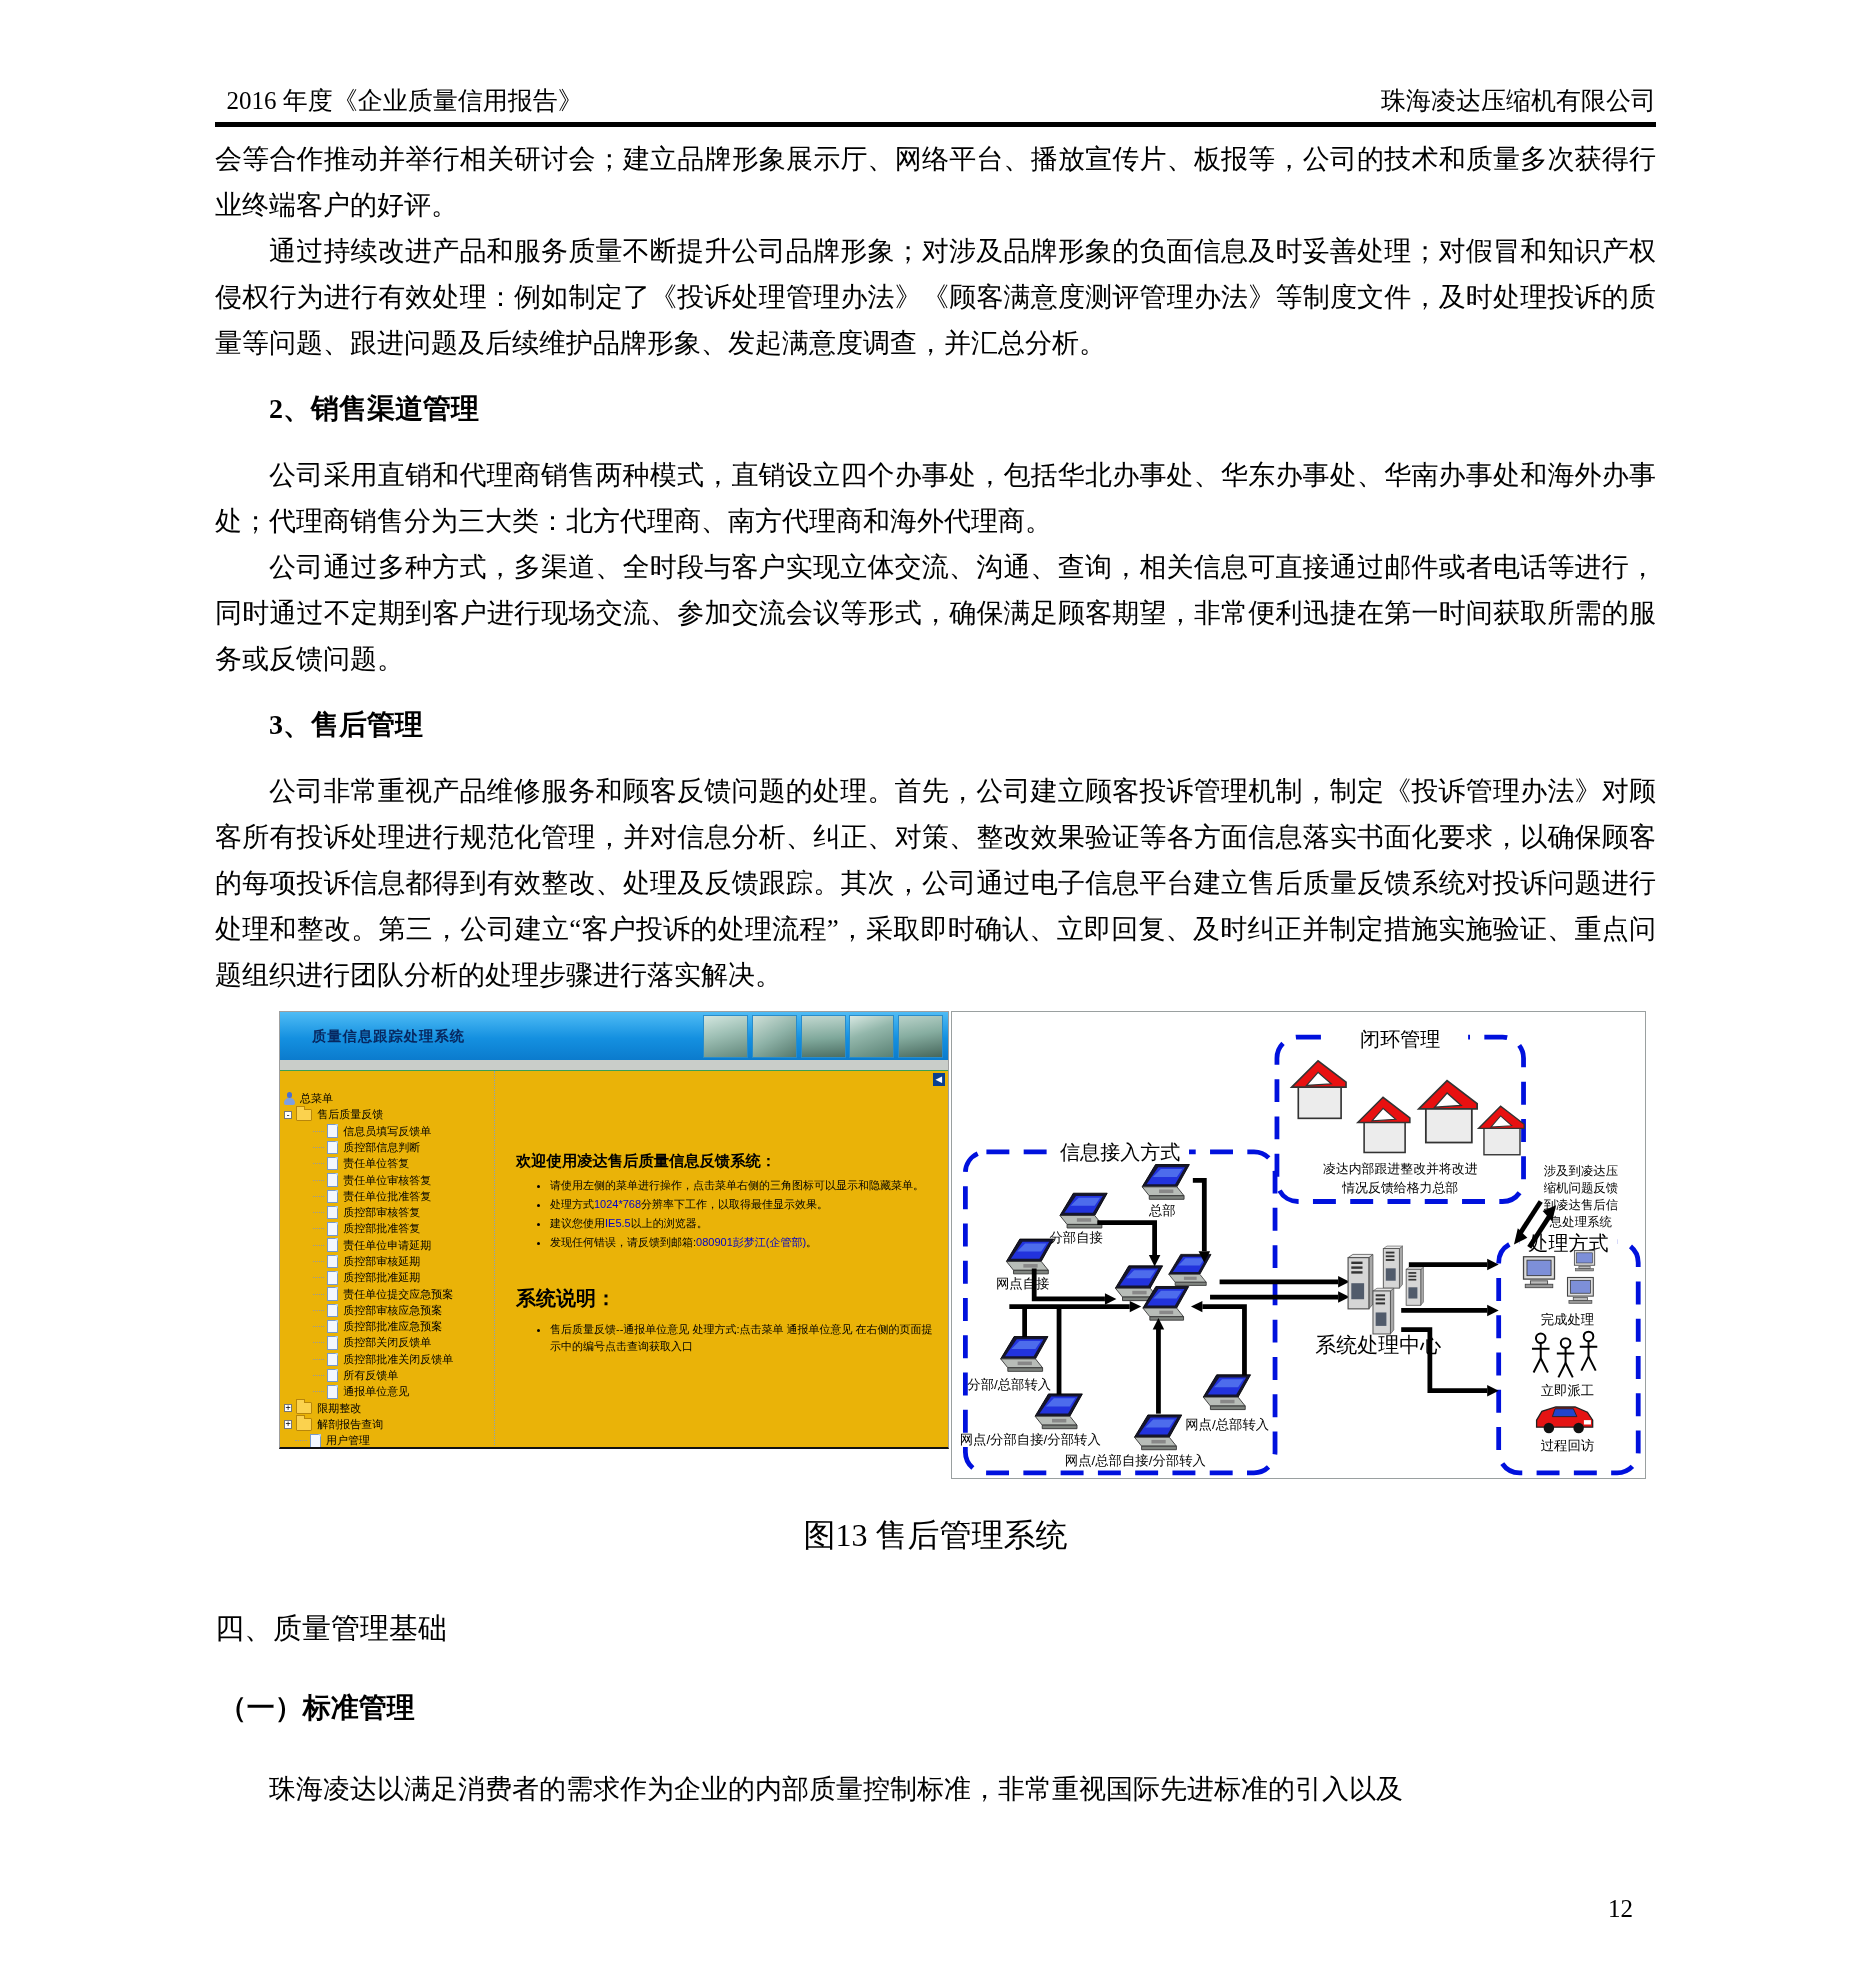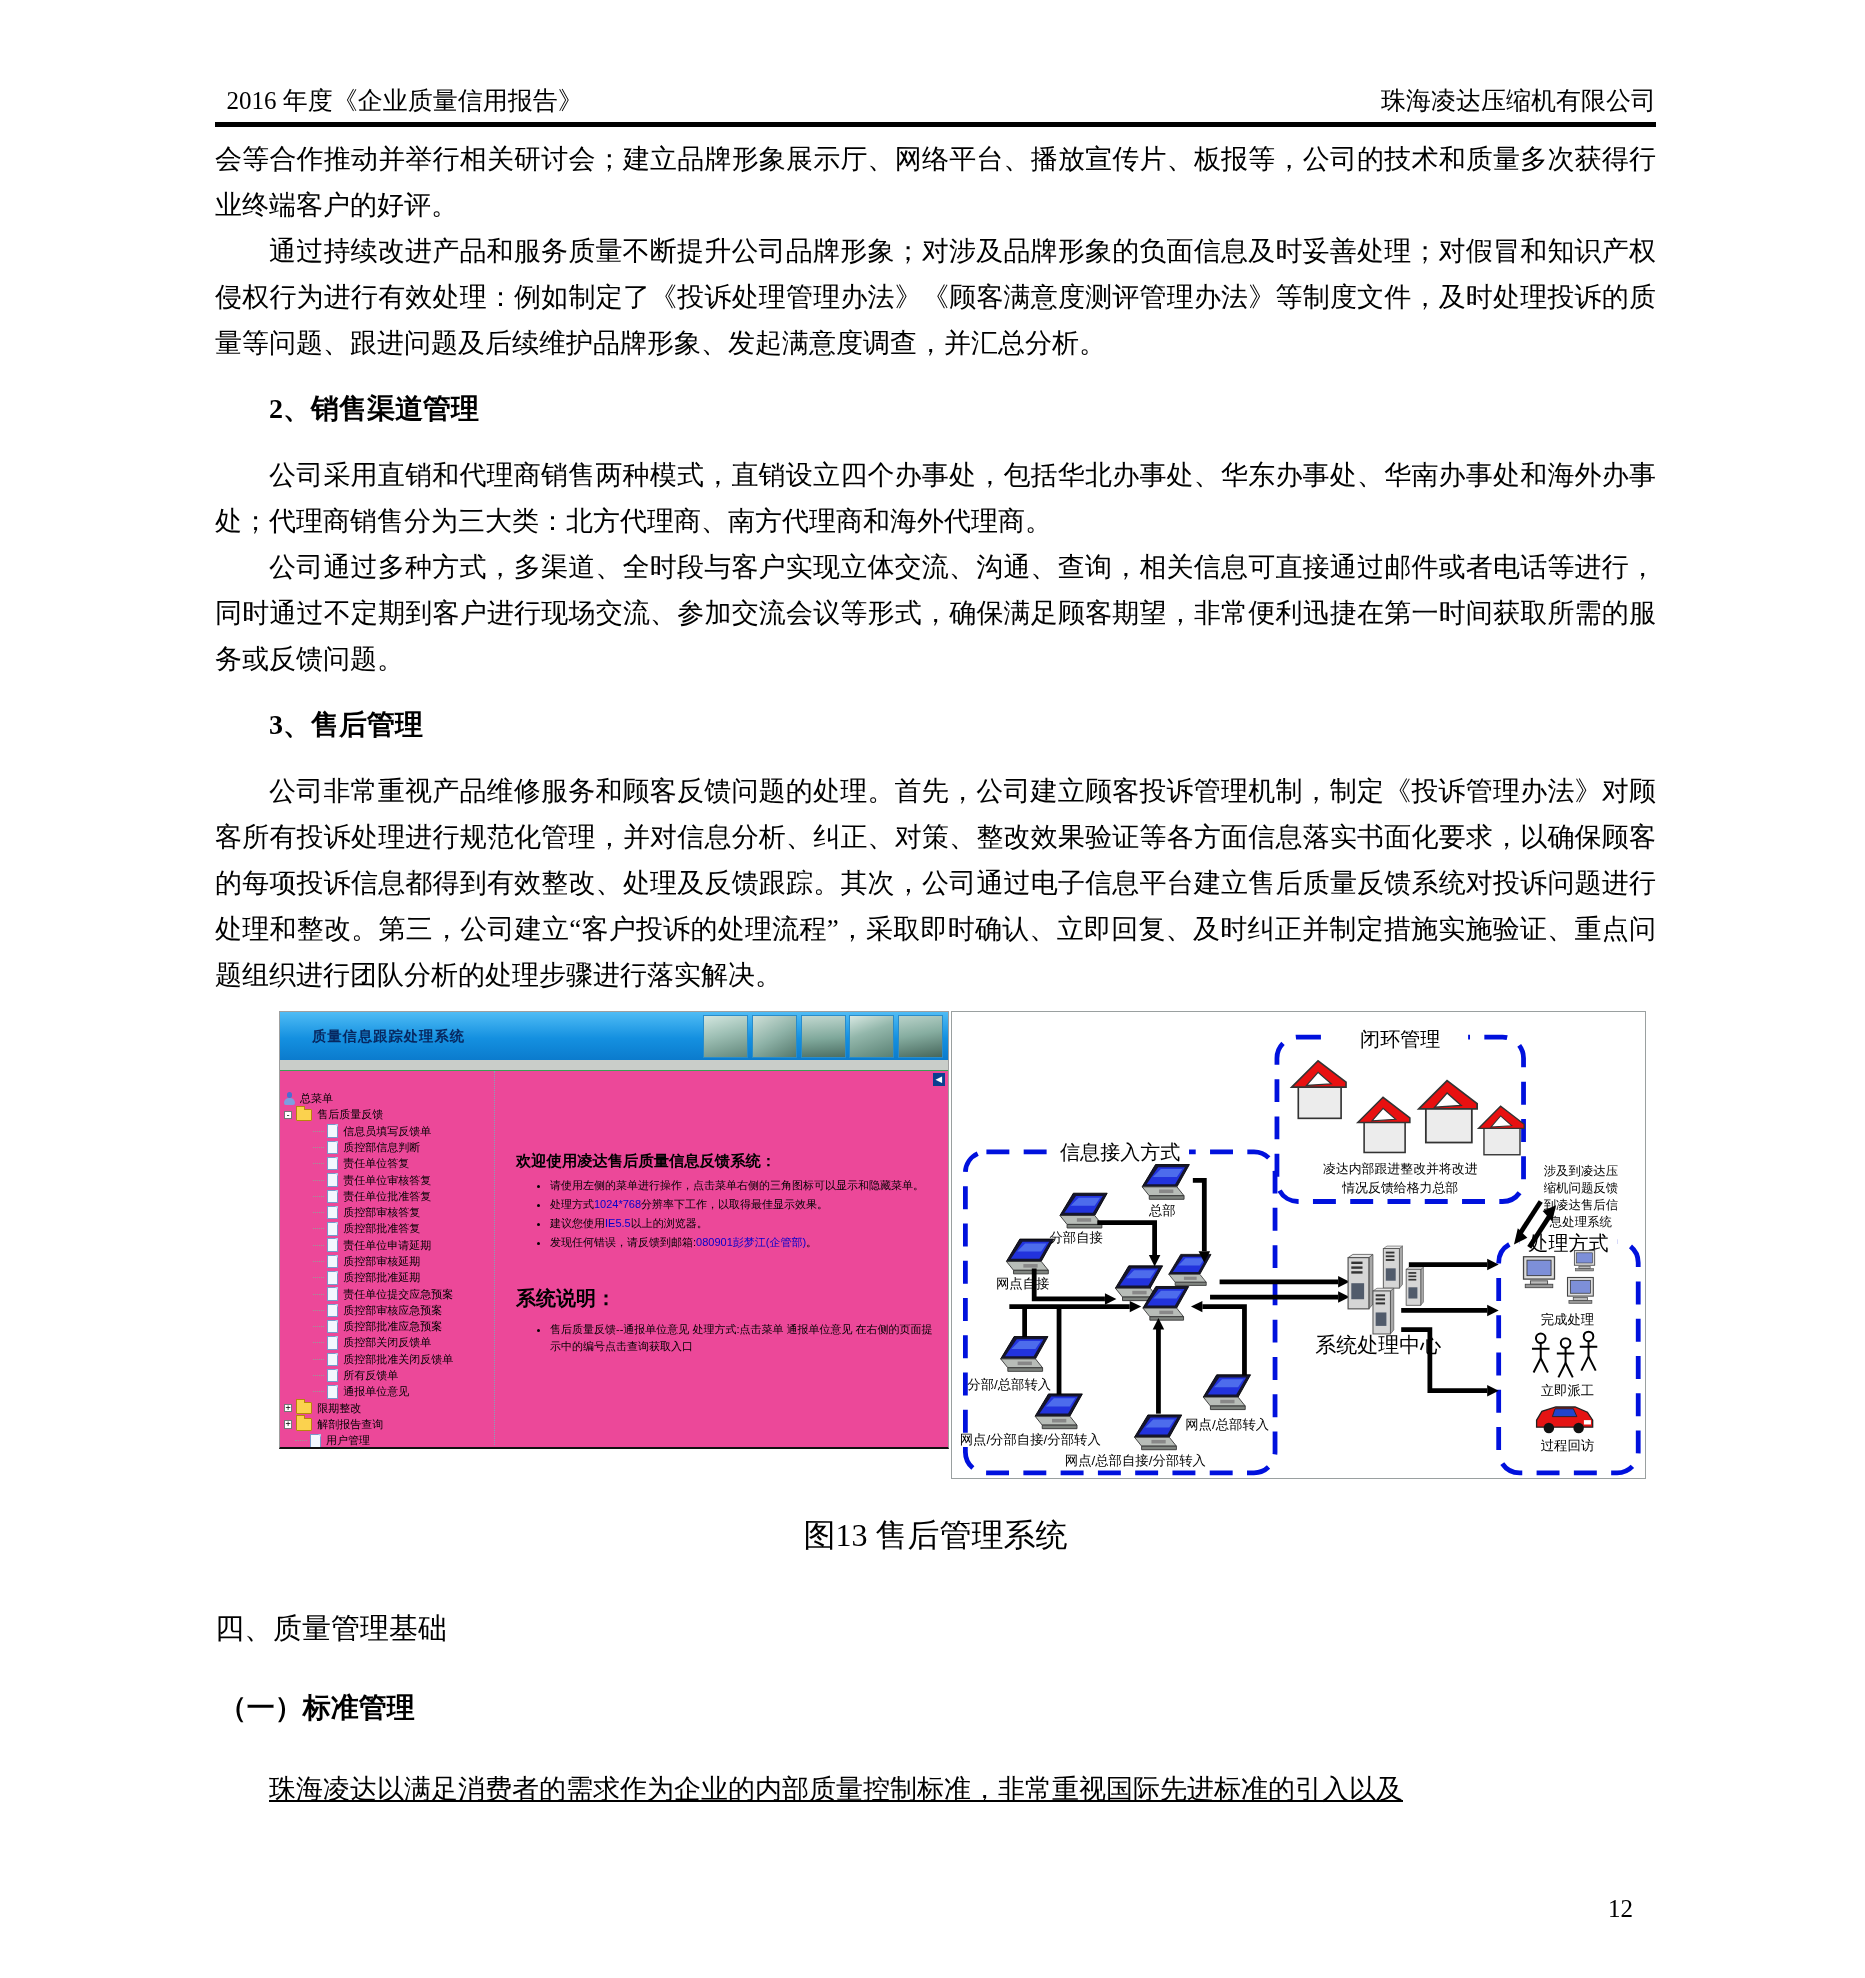--- a/index.html
+++ b/index.html
@@ -10,29 +10,29 @@
   .doc-header{position:absolute;left:215px;top:84px;width:1441px;display:flex;
       justify-content:space-between;font-size:25px;}
   .doc-header .hl{padding-left:11.5px;}
   .head-rule{position:absolute;left:215px;top:122px;width:1441px;height:4.8px;background:#000;}
   .content{position:absolute;left:215px;top:136px;width:1441px;}
   .content p{font-size:27px;line-height:46px;text-align:justify;margin:0;}
   .ind{text-indent:54px;}
   .sec-h{font-size:28px;font-weight:bold;margin:21px 0 21px 54px;line-height:44px;}
   .h-major{font-size:29px;font-weight:normal;margin:48px 0 0 0;line-height:44px;}
   .h-minor{font-size:28px;font-weight:bold;margin:36px 0 0 3.8px;line-height:44px;}
-  .p-last{margin-top:36px !important;text-decoration:underline;}
+  .p-last{margin-top:36px !important;}
   .caption{text-align:center;font-size:32px;margin-top:32.5px;}
   .page-num{position:absolute;left:1608px;top:1895px;font-size:25px;}
 
   
   .figure{position:relative;margin:13.4px 0 0 64px;width:1367px;height:470px;}
 
   
-  .app{position:absolute;left:0;top:0;width:670px;height:438px;background:#ec4899;
+  .app{position:absolute;left:0;top:0;width:670px;height:438px;background:#eab308;
        border:1px solid #9f9f9f;border-bottom:2.9px solid #111;box-sizing:border-box;
        font-family:"Liberation Sans","DejaVu Sans",sans-serif;overflow:hidden;}
   .app-titlebar{position:relative;height:48px;
        background:linear-gradient(180deg,#4fbcf5 0%,#1490e0 55%,#0b7bcd 100%);}
   .app-title{position:absolute;left:32px;top:14.3px;font-size:14.3px;font-weight:bold;
        color:#07275f;letter-spacing:1px;}
   .photos{position:absolute;right:4.8px;top:2.9px;display:flex;gap:3.8px;}
   .photo{width:43px;height:41px;border:1px solid #2a8cc9;
        background:linear-gradient(165deg,#d3e6df 0%,#9dbfb4 45%,#62877b 100%);}
   .photo:nth-child(2){background:linear-gradient(150deg,#cfe0d8 0%,#8fb3a8 50%,#55796d 100%);}

